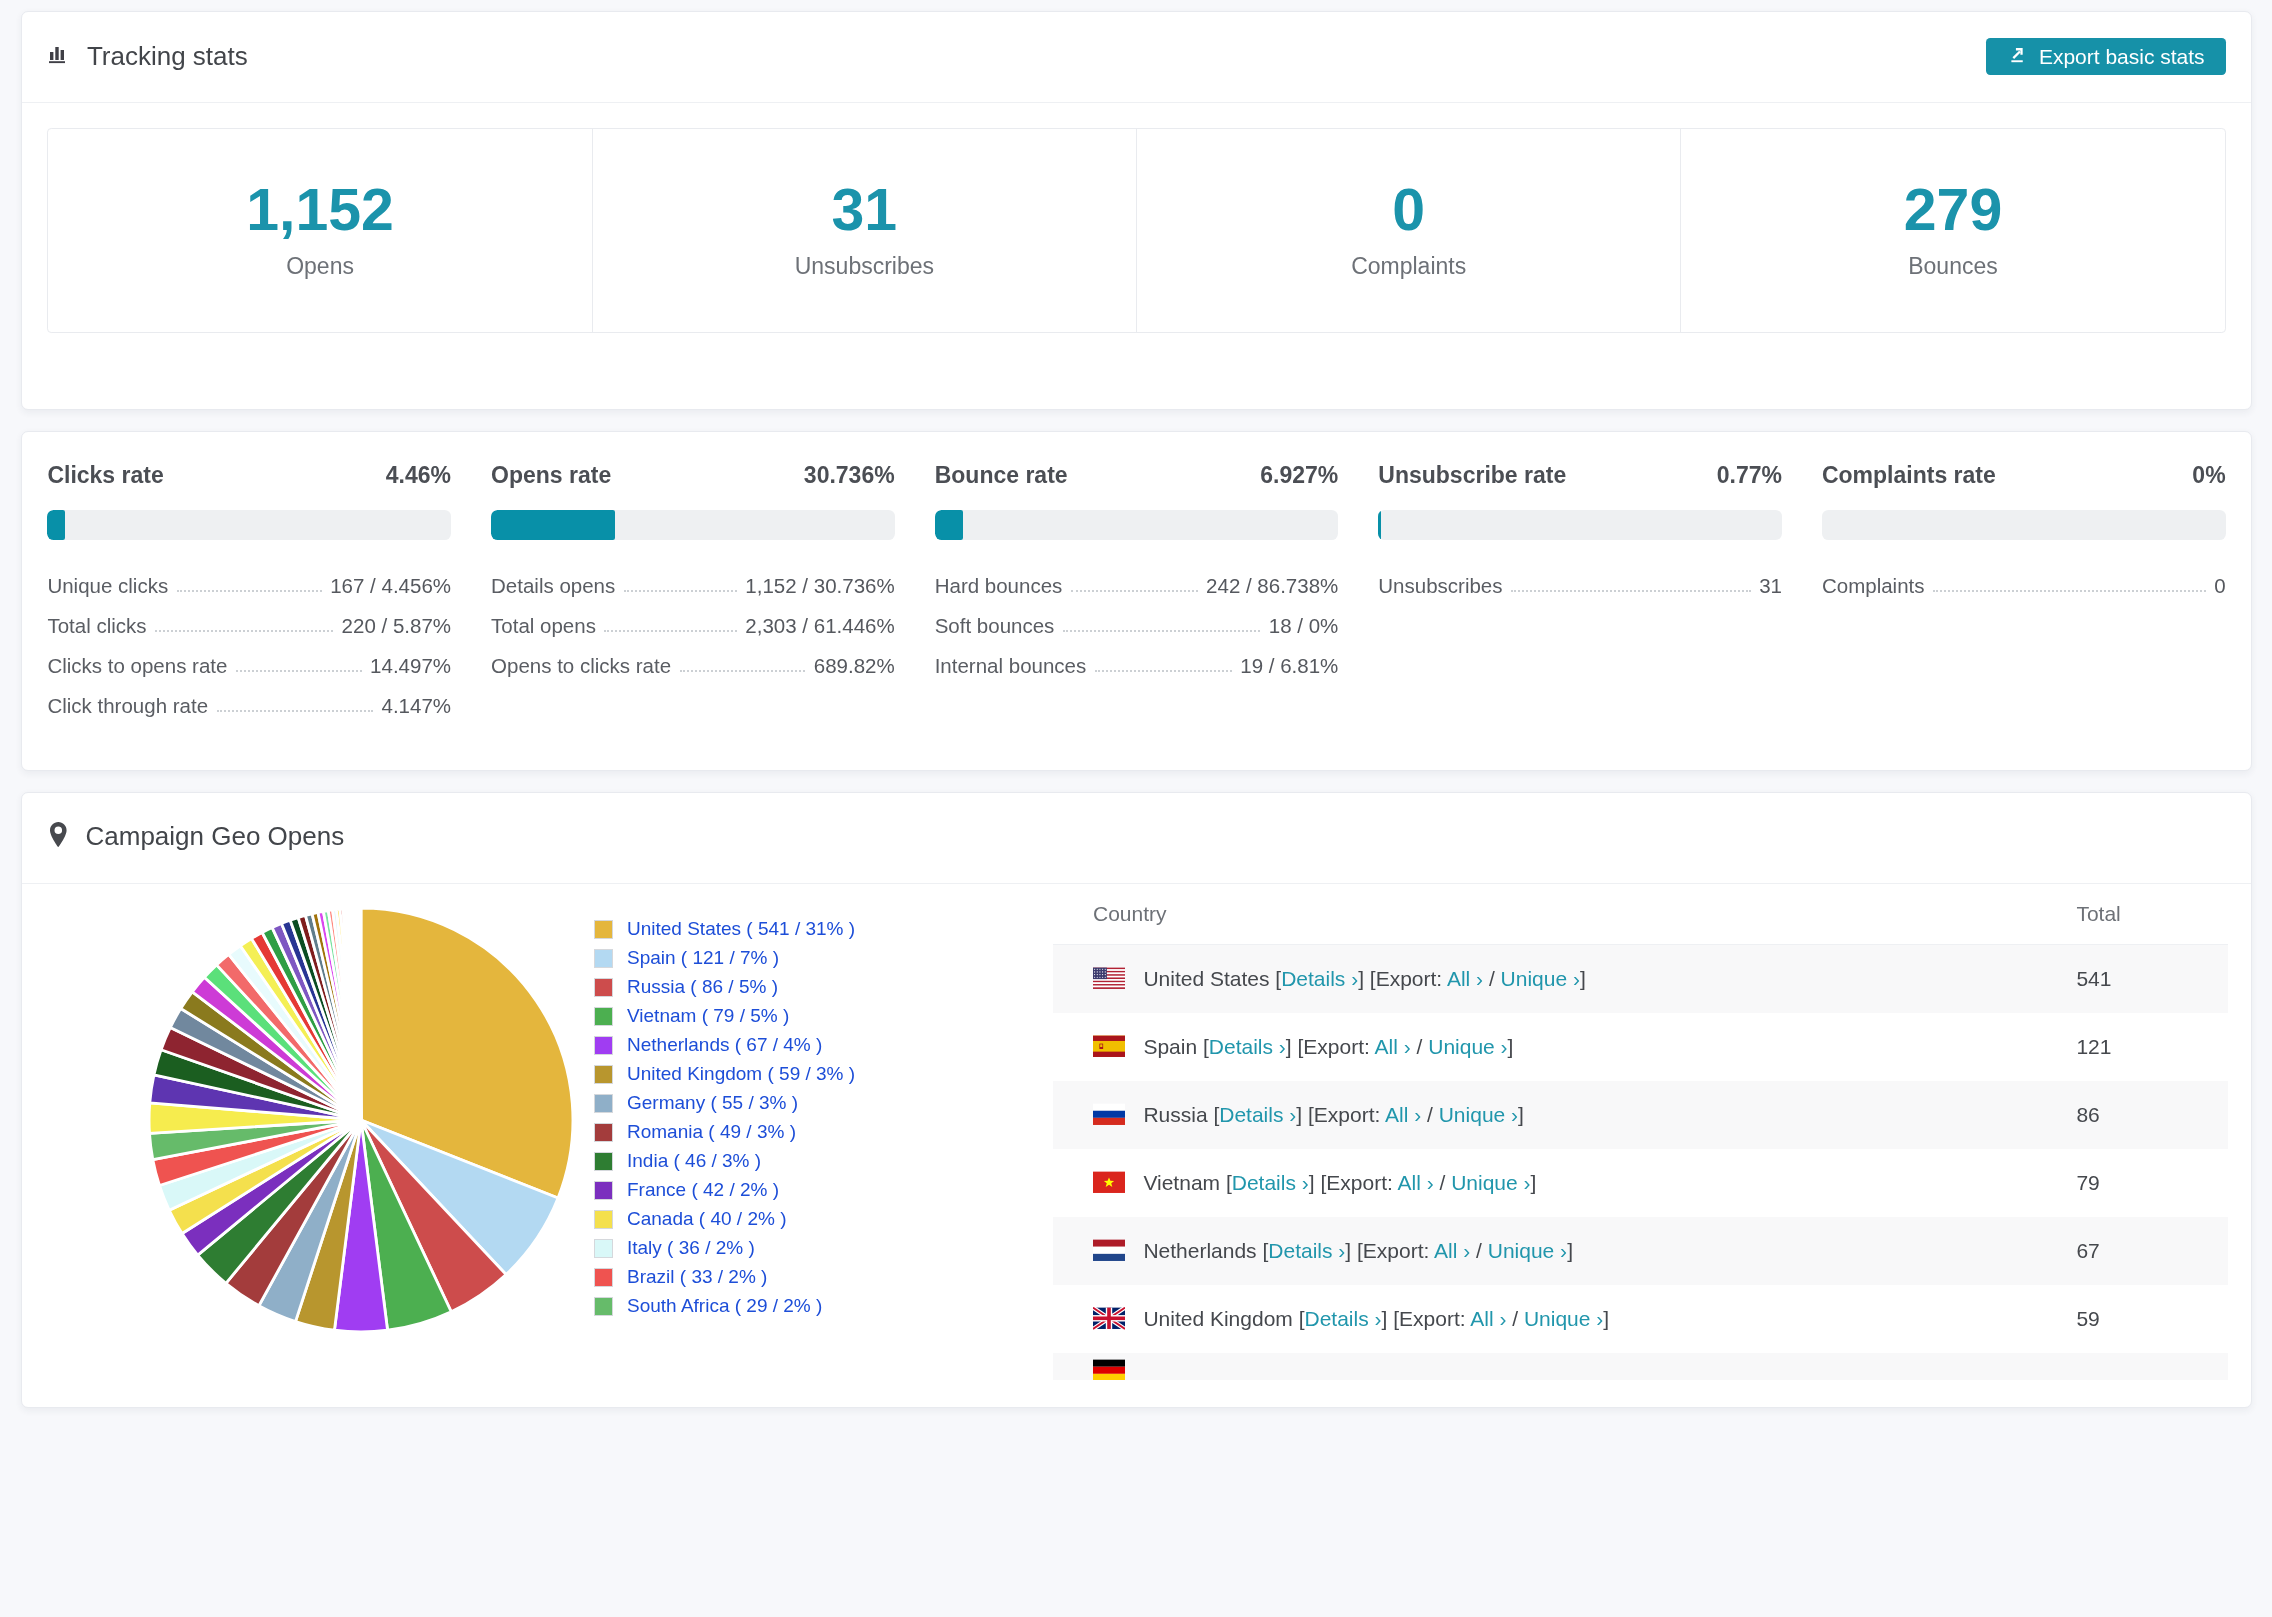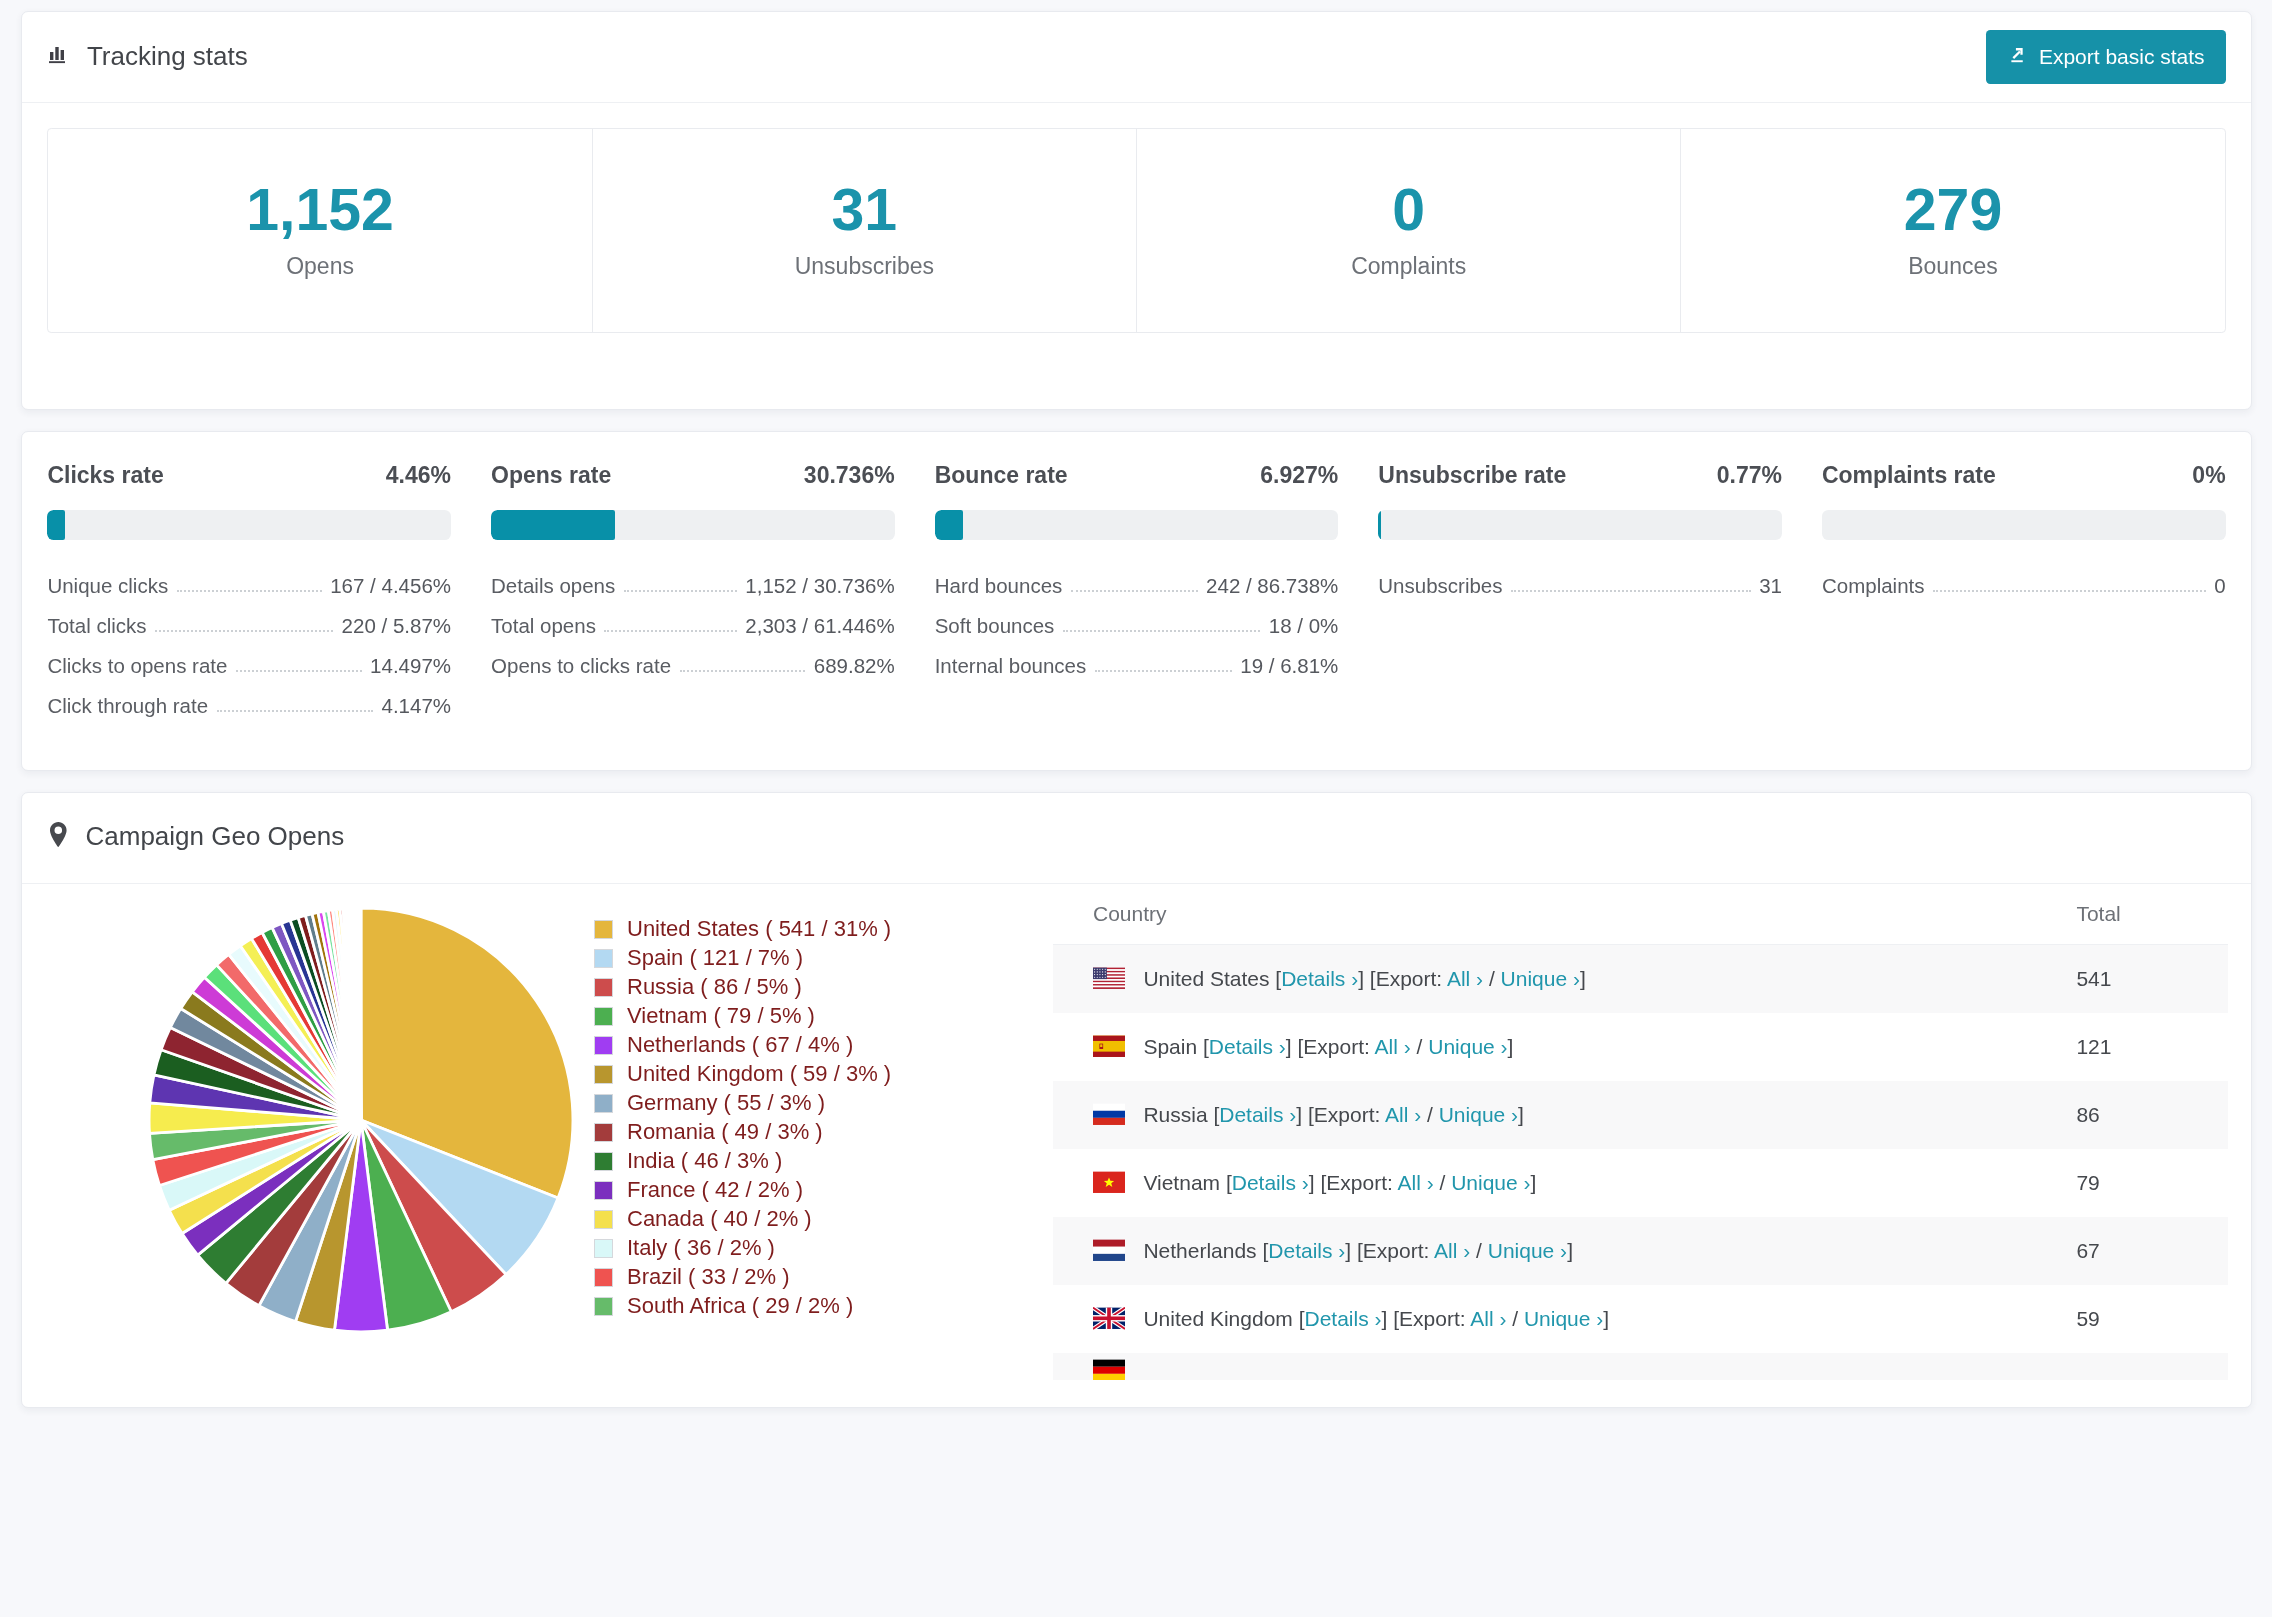--- a/index.html
+++ b/index.html
@@ -11,21 +11,21 @@
     box-shadow:0 2.8px 7px rgba(40,50,70,.06); }
 
   
   .card-header { height:90px; display:flex; align-items:center;
     justify-content:space-between; padding:0 25.4px; }
   .card-title { display:flex; align-items:flex-start; gap:15.5px;
     font-size:26px; color:#42454a; }
   .hdr-divider { border-top:1.4px solid #eef0f3; }
   .btn-export { display:flex; align-items:center; gap:11.3px; background:#1691a8;
     color:#fff; font-size:21px; border:none; border-radius:4.2px;
-    height:54px; padding:0 21px; cursor:pointer; }
+    height:37px; padding:0 21px; cursor:pointer; }
   .stats-row { margin:25.4px 25.4px 0; height:205px; display:flex;
     border:1.4px solid #e9ebef; border-radius:4.2px; }
   .stat-cell { flex:1; display:flex; flex-direction:column; align-items:center;
     justify-content:center; border-right:1.4px solid #e9ebef; }
   .stat-cell:last-child { border-right:none; }
   .stat-value { font-size:59px; font-weight:bold; color:#1b93ab; line-height:1; }
   .stat-label { font-size:23px; color:#6d7177; margin-top:12.7px; }
   #card-tracking { height:399px; }
 
   
@@ -46,21 +46,21 @@
   .rrow-value { font-size:20.5px; color:#55585e; white-space:nowrap; padding-bottom:2.8px;margin-top:32px; }
 
   
   #card-geo { margin-top:21px; height:616px; overflow:hidden; }
   .geo-content { display:flex; }
   .pie-wrap { width:572px; padding:17px 0 0 120px; flex:none; }
   .legend { width:459px; flex:none; padding-top:31px; }
   .legend-item { display:flex; align-items:center; height:29px; }
   .legend-swatch { width:19px; height:19px; border:1.4px solid #d5d8dc;
     margin-right:14px; flex:none; }
-  .legend-label { font-size:22px; color:#7f1d1d; white-space:nowrap; }
+  .legend-label { font-size:19px; color:#1d4ed8; white-space:nowrap; }
   .geo-table { flex:1; margin-right:22.6px; }
   .gt-header { display:flex; align-items:center; height:61px;
     border-bottom:1.4px solid #eef0f3; color:#6d7177; font-size:21px; }
   .gt-row { display:flex; align-items:center; height:68px; font-size:21px; color:#45484d; }
   .gt-row.odd { background:#f8f8f9; }
   .c-country { flex:1; padding-left:40px; display:flex; align-items:center; }
   .c-total { width:152px; flex:none; }
   .flag { width:32px; height:22.6px; margin-right:18.4px; flex:none; display:inline-flex; }
   .flag svg { width:32px; height:22.6px; }
   a.lnk { color:#2196ac; text-decoration:none; }

